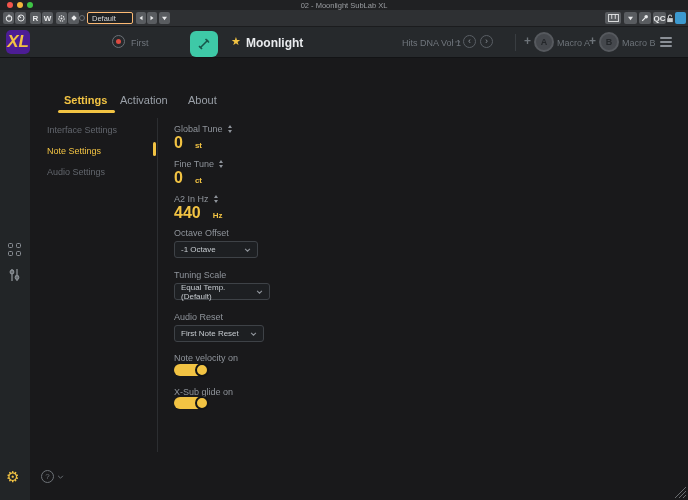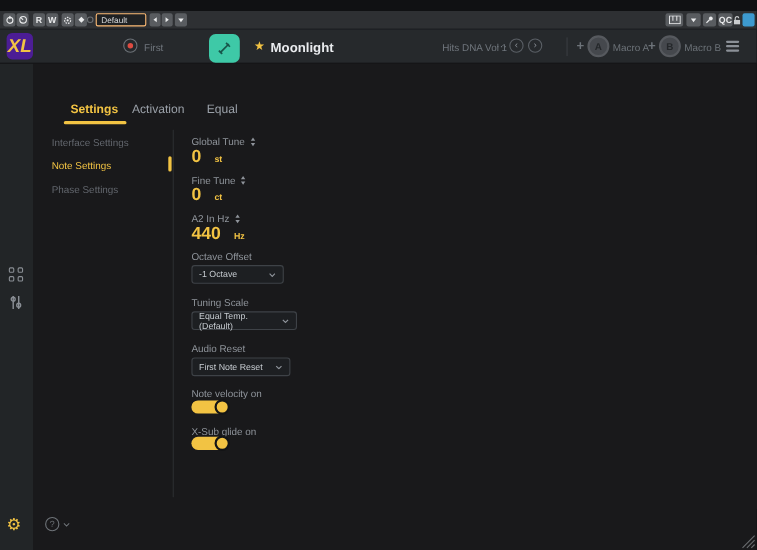--- a/index.html
+++ b/index.html
@@ -82,20 +82,26 @@
   .help .qmark { width:13px; height:13px; border:1px solid #6e7378; border-radius:50%; font-size:8px;
     display:flex; align-items:center; justify-content:center; }
 
   .resize-grip { position:absolute; right:1px; bottom:1px; }
 </style>
 </head>
 <body>
 
 <div id="app">
 
+  <div class="titlebar">
+    <span class="tl red"></span>
+    <span class="tl yel"></span>
+    <span class="tl grn"></span>
+    <div class="win-title">02 - Moonlight SubLab XL</div>
+  </div>
 
   <div class="toolbar">
     <div class="tbtn" style="left:3px;width:11px;">
       <svg width="8" height="8" viewBox="0 0 10 10">
           <circle cx="5" cy="5.6" r="3.4" fill="none" stroke="#e9eaeb" stroke-width="1.3"></circle>
           <line x1="5" y1="0.5" x2="5" y2="4" stroke="#e9eaeb" stroke-width="1.4"></line>
         </svg>
     </div>
     <div class="tbtn" style="left:15px;width:11px;">
       <svg width="8" height="8" viewBox="0 0 10 10">
@@ -223,26 +229,26 @@
         <line x1="4" y1="1" x2="4" y2="13" stroke="#8a8f95" stroke-width="1.3"></line>
           <circle cx="4" cy="4" r="1.8" fill="none" stroke="#8a8f95" stroke-width="1.2"></circle>
         <line x1="9" y1="1" x2="9" y2="13" stroke="#8a8f95" stroke-width="1.3"></line>
           <circle cx="9" cy="9.5" r="1.8" fill="none" stroke="#8a8f95" stroke-width="1.2"></circle>
       </svg>
       <div class="rail-icon gear-icon">⚙</div>
     </div>
 
     <div class="tab active" style="left:64px;">Settings</div>
     <div class="tab" style="left:120px;">Activation</div>
-    <div class="tab" style="left:188px;">Equal</div>
+    <div class="tab" style="left:188px;">About</div>
     <div class="tab-underline"></div>
 
     <div class="side-item" style="top:67px;">Interface Settings</div>
     <div class="side-item active" style="top:88px;">Note Settings</div>
-    <div class="side-item" style="top:109px;">Phase Settings</div>
+    <div class="side-item" style="top:109px;">Audio Settings</div>
     <div class="side-indicator"></div>
     <div class="vdivider"></div>
 
     <div class="flabel" style="top:66px;">
       <span>Global Tune</span>
       <span class="stepper">
           <i class="tri-up"></i>
           <i class="tri-down"></i>
         </span>
     </div>

